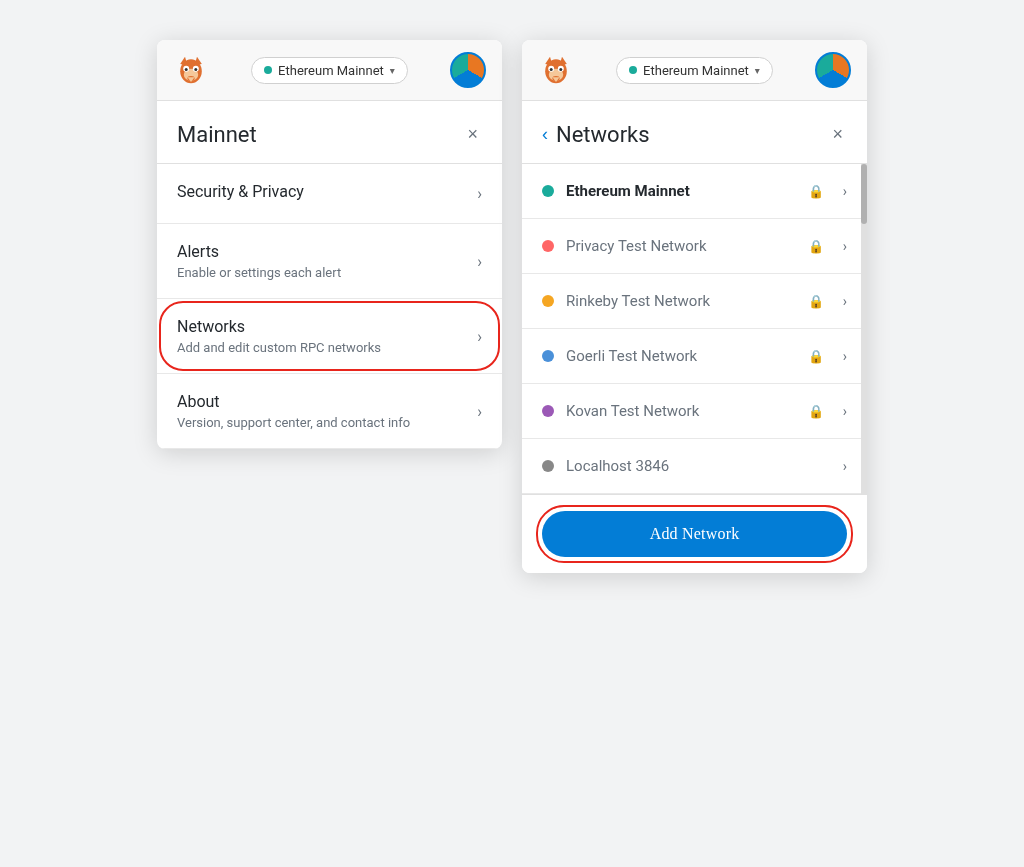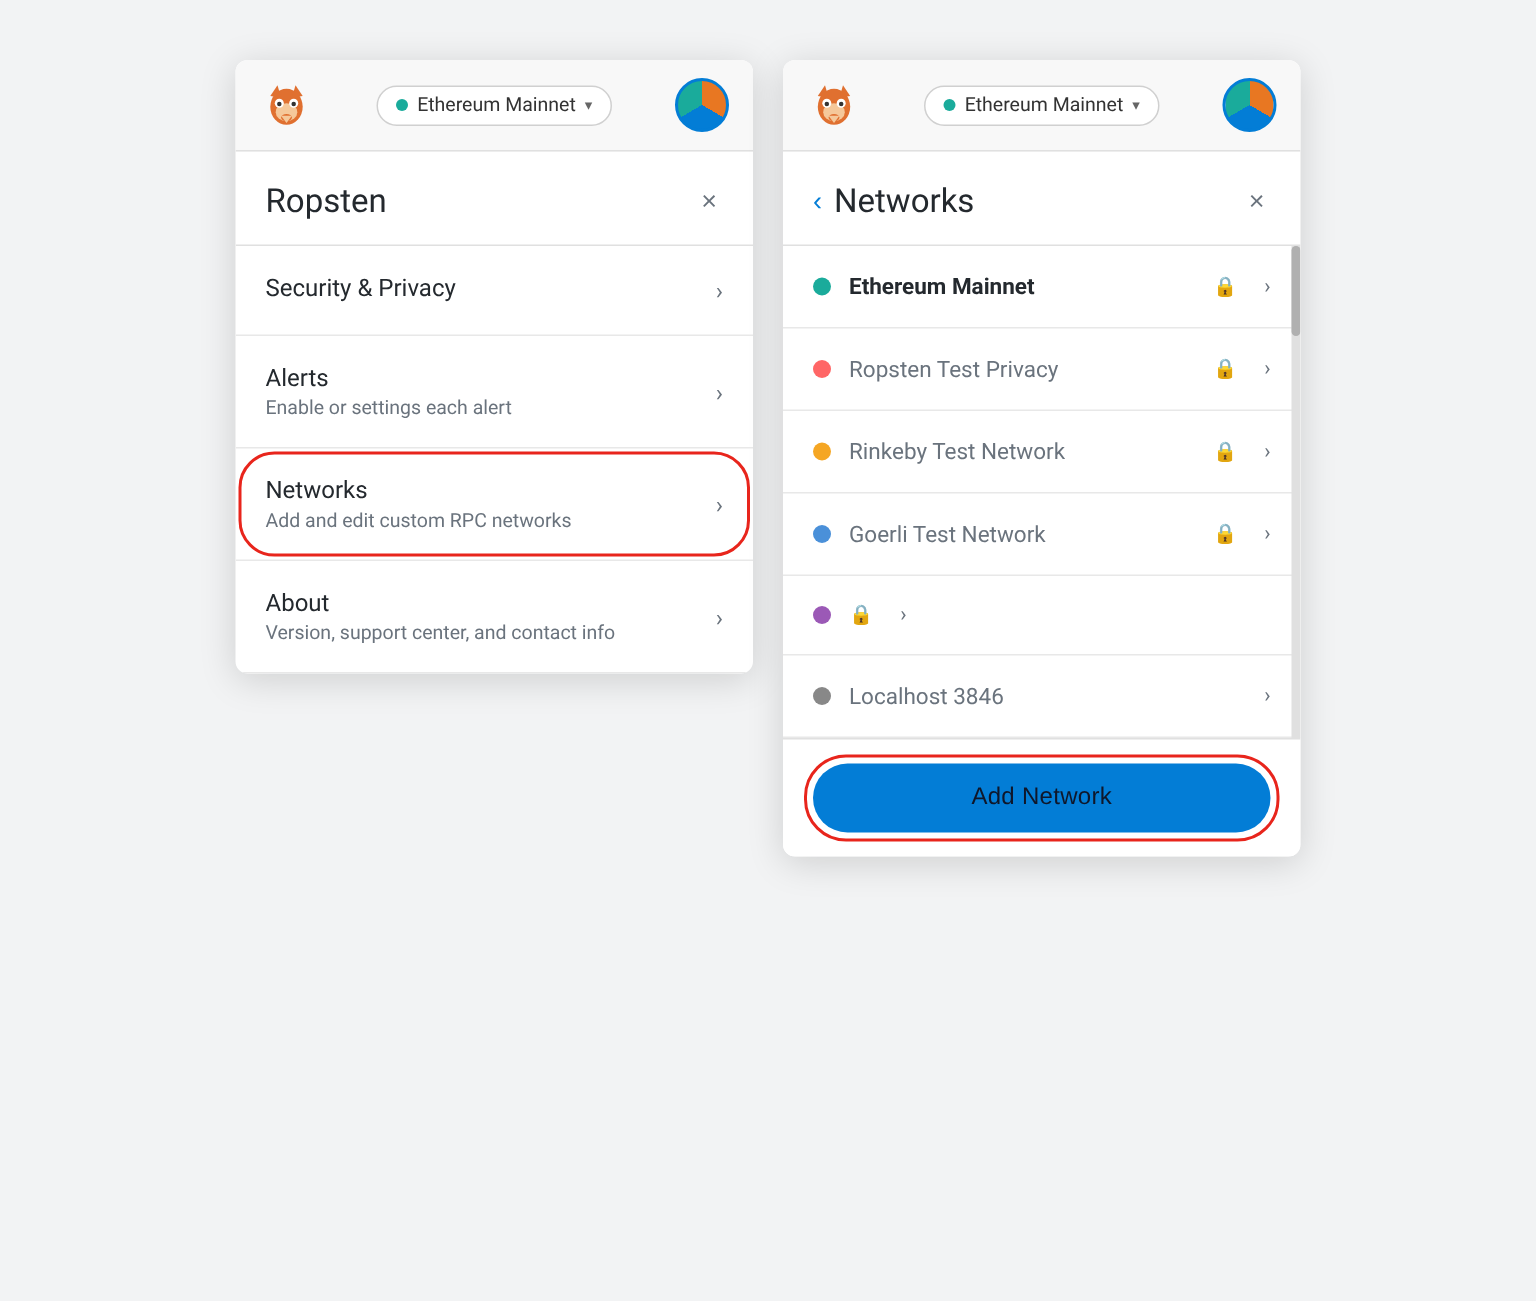--- a/index.html
+++ b/index.html
@@ -250,28 +250,29 @@
     .add-network-footer {
       padding: 16px 20px;
       border-top: 1px solid #e0e0e0;
       background: #fff;
       position: relative;
     }
 
     .add-network-btn {
       width: 100%;
       background: #037dd6;
-      color: #0f172a;
+      color: #ffffff;
       border: none;
       border-radius: 24px;
       padding: 14px;
       font-size: 16px;
       font-weight: 500;
       cursor: pointer;
       letter-spacing: 0.2px;
+      font-family: Liberation Serif, serif;
     }
 
     .add-network-ring {
       position: absolute;
       top: 10px;
       left: 14px;
       right: 14px;
       bottom: 10px;
       border: 2.5px solid #e8251c;
       border-radius: 28px;
@@ -324,21 +325,21 @@
       <div class="network-selector">
         <div class="network-dot"></div>
         <span>Ethereum Mainnet</span>
         <span class="chevron-down">▾</span>
       </div>
       <div class="avatar-circle"></div>
     </div>
 
     <div class="panel-body">
       <div class="settings-header">
-        <span class="settings-title">Ropsten</span>
+        <span class="settings-title">Mainnet</span>
         <button class="close-btn">×</button>
       </div>
 
       <div class="settings-menu-item">
         <div class="settings-menu-item-content">
           <div class="menu-item-title">Security &amp; Privacy</div>
         </div>
         <span class="chevron-right">›</span>
       </div>
 
@@ -407,41 +408,42 @@
 
         <div class="network-item">
           <div class="net-dot" style="background:#1aab9b;"></div>
           <span class="net-name active">Ethereum Mainnet</span>
           <span class="lock-icon">🔒</span>
           <span class="net-chevron">›</span>
         </div>
 
         <div class="network-item">
           <div class="net-dot" style="background:#f66;"></div>
-          <span class="net-name">Ropsten Test Privacy</span>
+          <span class="net-name">Privacy Test Network</span>
           <span class="lock-icon">🔒</span>
           <span class="net-chevron">›</span>
         </div>
 
         <div class="network-item">
           <div class="net-dot" style="background:#f5a623;"></div>
           <span class="net-name">Rinkeby Test Network</span>
           <span class="lock-icon">🔒</span>
           <span class="net-chevron">›</span>
         </div>
 
         <div class="network-item">
           <div class="net-dot" style="background:#4a90d9;"></div>
           <span class="net-name">Goerli Test Network</span>
           <span class="lock-icon">🔒</span>
           <span class="net-chevron">›</span>
         </div>
 
         <div class="network-item">
           <div class="net-dot" style="background:#9b59b6;"></div>
+          <span class="net-name">Kovan Test Network</span>
           <span class="lock-icon">🔒</span>
           <span class="net-chevron">›</span>
         </div>
 
         <div class="network-item">
           <div class="net-dot" style="background:#888;"></div>
           <span class="net-name">Localhost 3846</span>
           <span class="net-chevron">›</span>
         </div>
 

